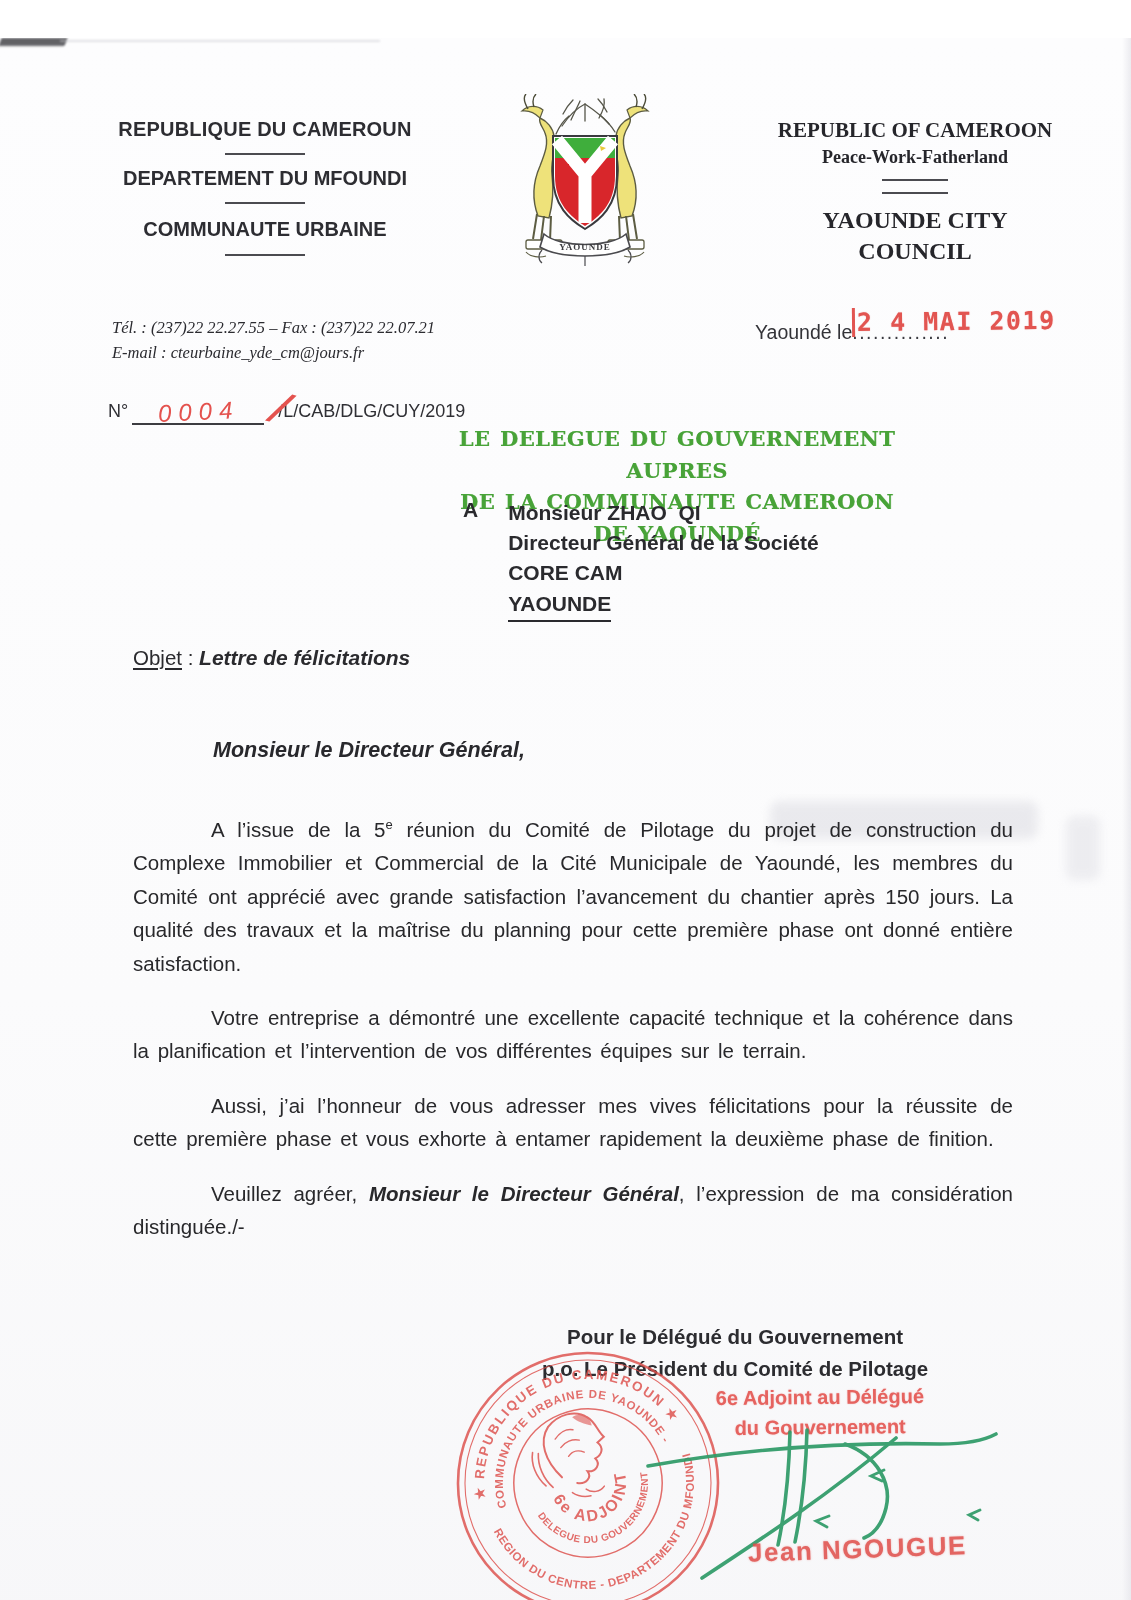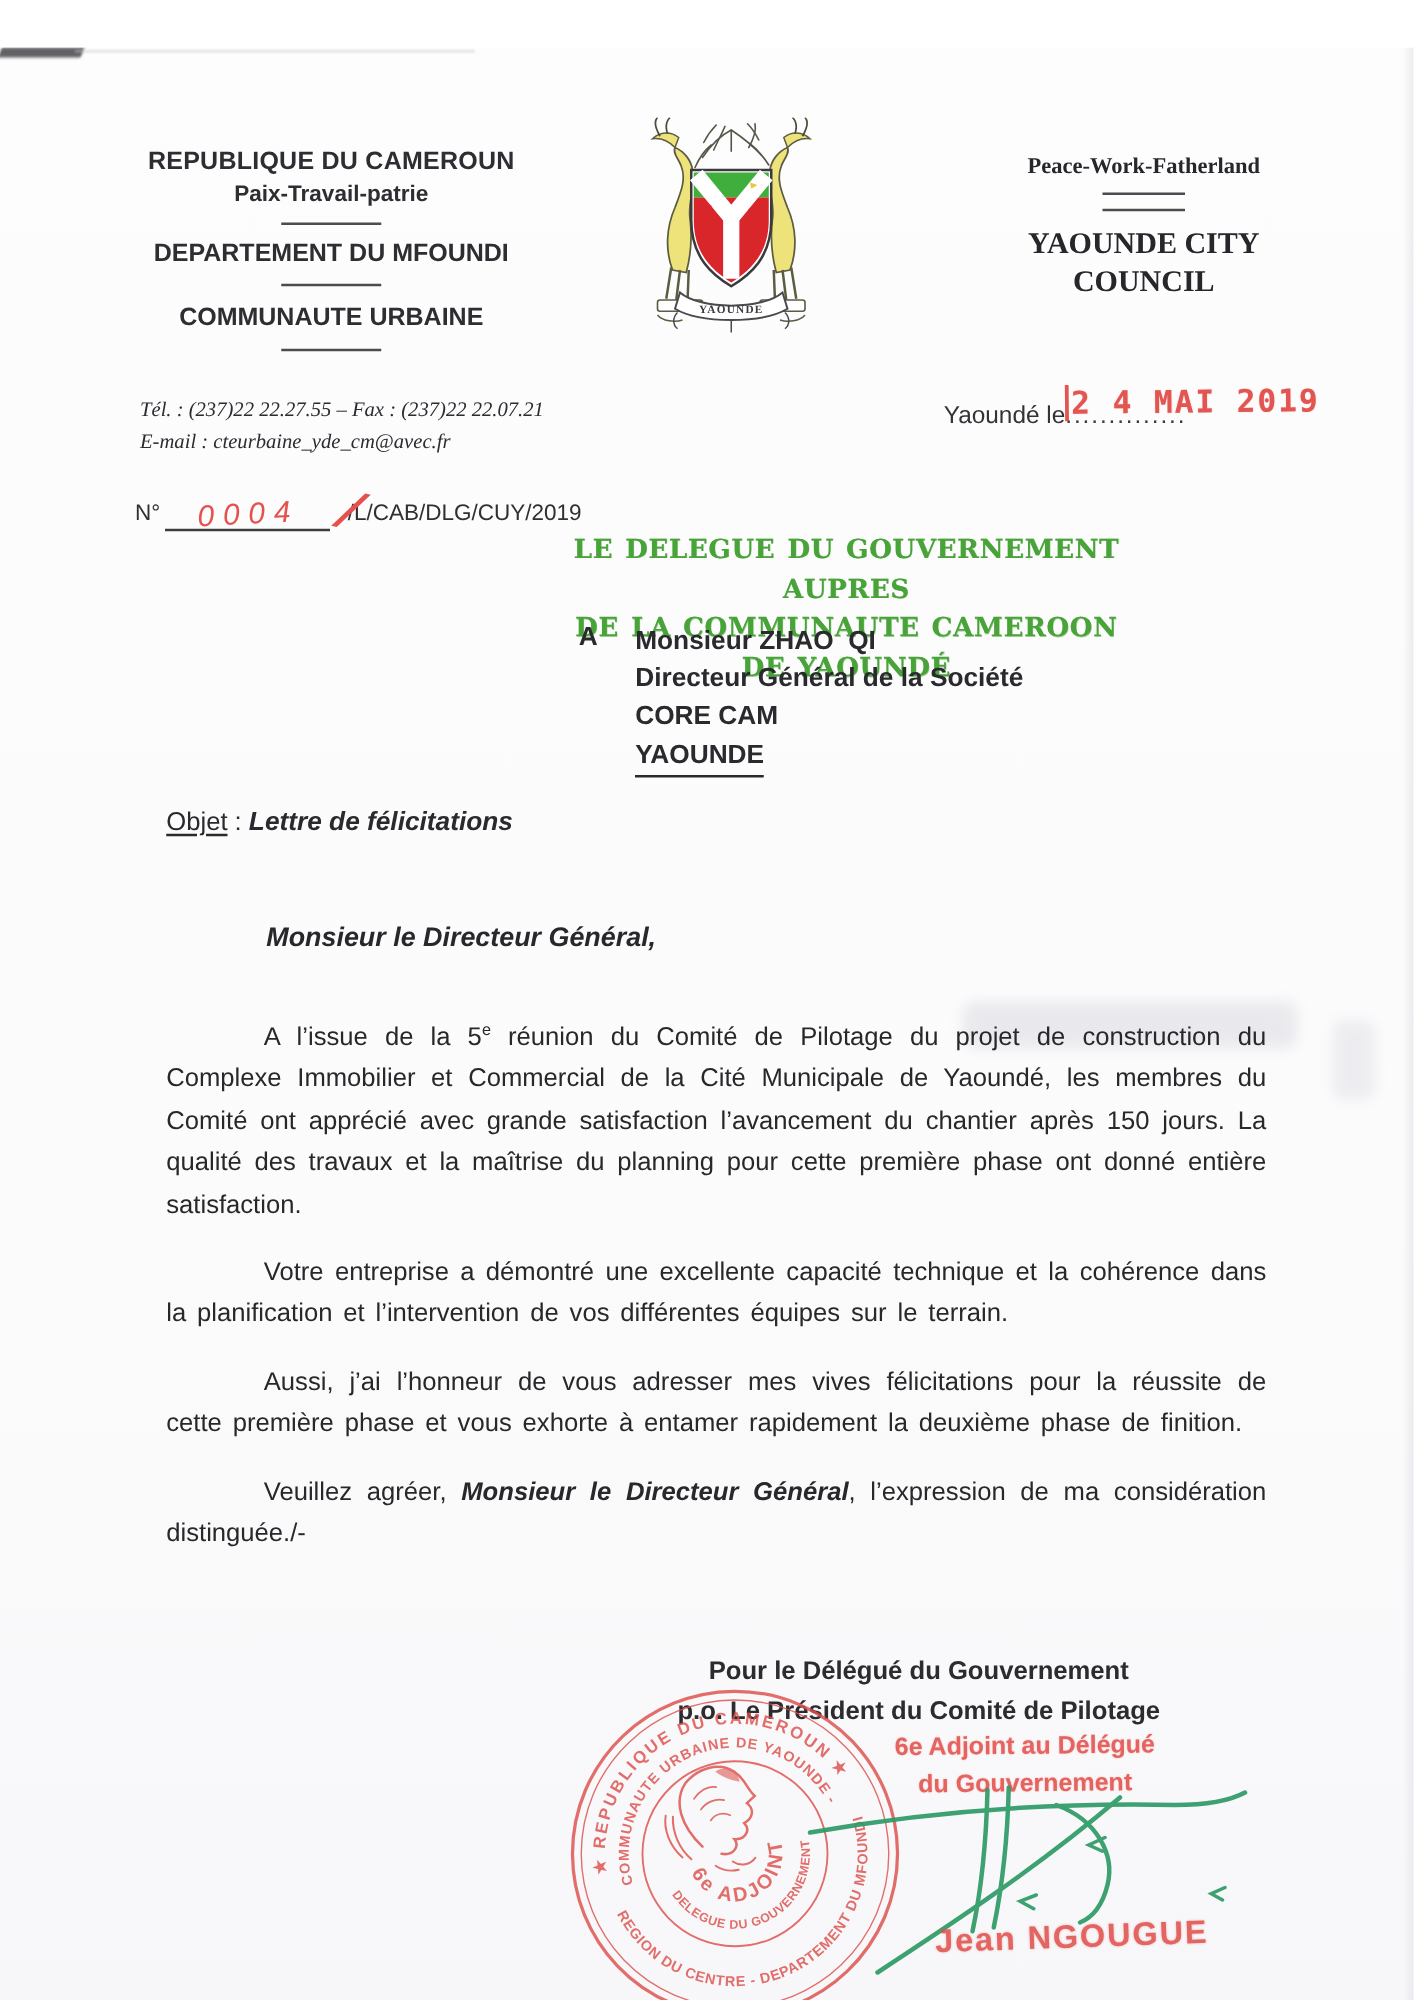--- a/index.html
+++ b/index.html
@@ -70,30 +70,29 @@
 
   <div class="corner-mark"></div>
   <div class="top-hairline"></div>
   <div class="smudge1"></div>
   <div class="smudge2"></div>
   <div class="edge-right"></div>
   <div class="edge-bottom"></div>
 
   <div class="lh-left">
     <div class="l1">REPUBLIQUE DU CAMEROUN</div>
-    <div class="l2">Paix-Travail-patrie</div>
     <hr class="sepL">
     <div class="l3">DEPARTEMENT DU MFOUNDI</div>
     <hr class="sepL">
     <div class="l4">COMMUNAUTE URBAINE</div>
     <hr class="sepL">
   </div>
   <div class="lh-contact">
     <div>Tél. : (237)22 22.27.55 – Fax : (237)22  22.07.21</div>
-    <div>E-mail : cteurbaine_yde_cm@avec.fr</div>
+    <div>E-mail : cteurbaine_yde_cm@jours.fr</div>
   </div>
 
   <svg class="crest" viewBox="0 0 170 180">
     <g stroke="#56564a" stroke-width="1.3" fill="none" stroke-linecap="round">
       <path d="M62,32 C70,20 79,13 85,10 M85,10 C91,14 101,21 109,30"></path>
       <path d="M71,26 C75,17 78,12 80,7 M99,24 C103,17 105,10 104,5"></path>
       <path d="M85,10 C85,17 85,23 85,27 M56,40 C60,31 64,26 69,22 M115,38 C110,30 105,25 100,21"></path>
       <path d="M63,20 C66,14 69,10 73,6 M107,18 C104,12 101,8 98,5"></path>
     </g>
 
@@ -126,20 +125,21 @@
     </g>
 
     <g>
       <path d="M44,140 C60,154 110,154 126,140 L130,153 C110,165 60,165 40,153 Z" fill="#ffffff" stroke="#4a4a4e" stroke-width="1.6"></path>
       <text x="85" y="156" text-anchor="middle" font-family="Liberation Serif, serif" font-size="9" font-weight="bold" fill="#3a3a3e" letter-spacing="1">YAOUNDE</text>
       <path d="M85,162 L85,172 M42,156 C38,160 38,166 42,169 M128,156 C132,160 132,166 128,169" stroke="#4a4a4e" stroke-width="1.2" fill="none"></path>
     </g>
   </svg>
 
   <div class="lh-right">
+    <div class="l1">REPUBLIC OF CAMEROON</div>
     <div class="l2">Peace-Work-Fatherland</div>
     <hr class="sepR">
     <hr class="sepR">
     <div class="l4">YAOUNDE CITY</div>
     <div class="l4">COUNCIL</div>
   </div>
 
   <div class="dateline">
     <span>Yaoundé le</span><span class="dots">..............</span>
     <span class="date-stamp">2 4 MAI 2019</span>

